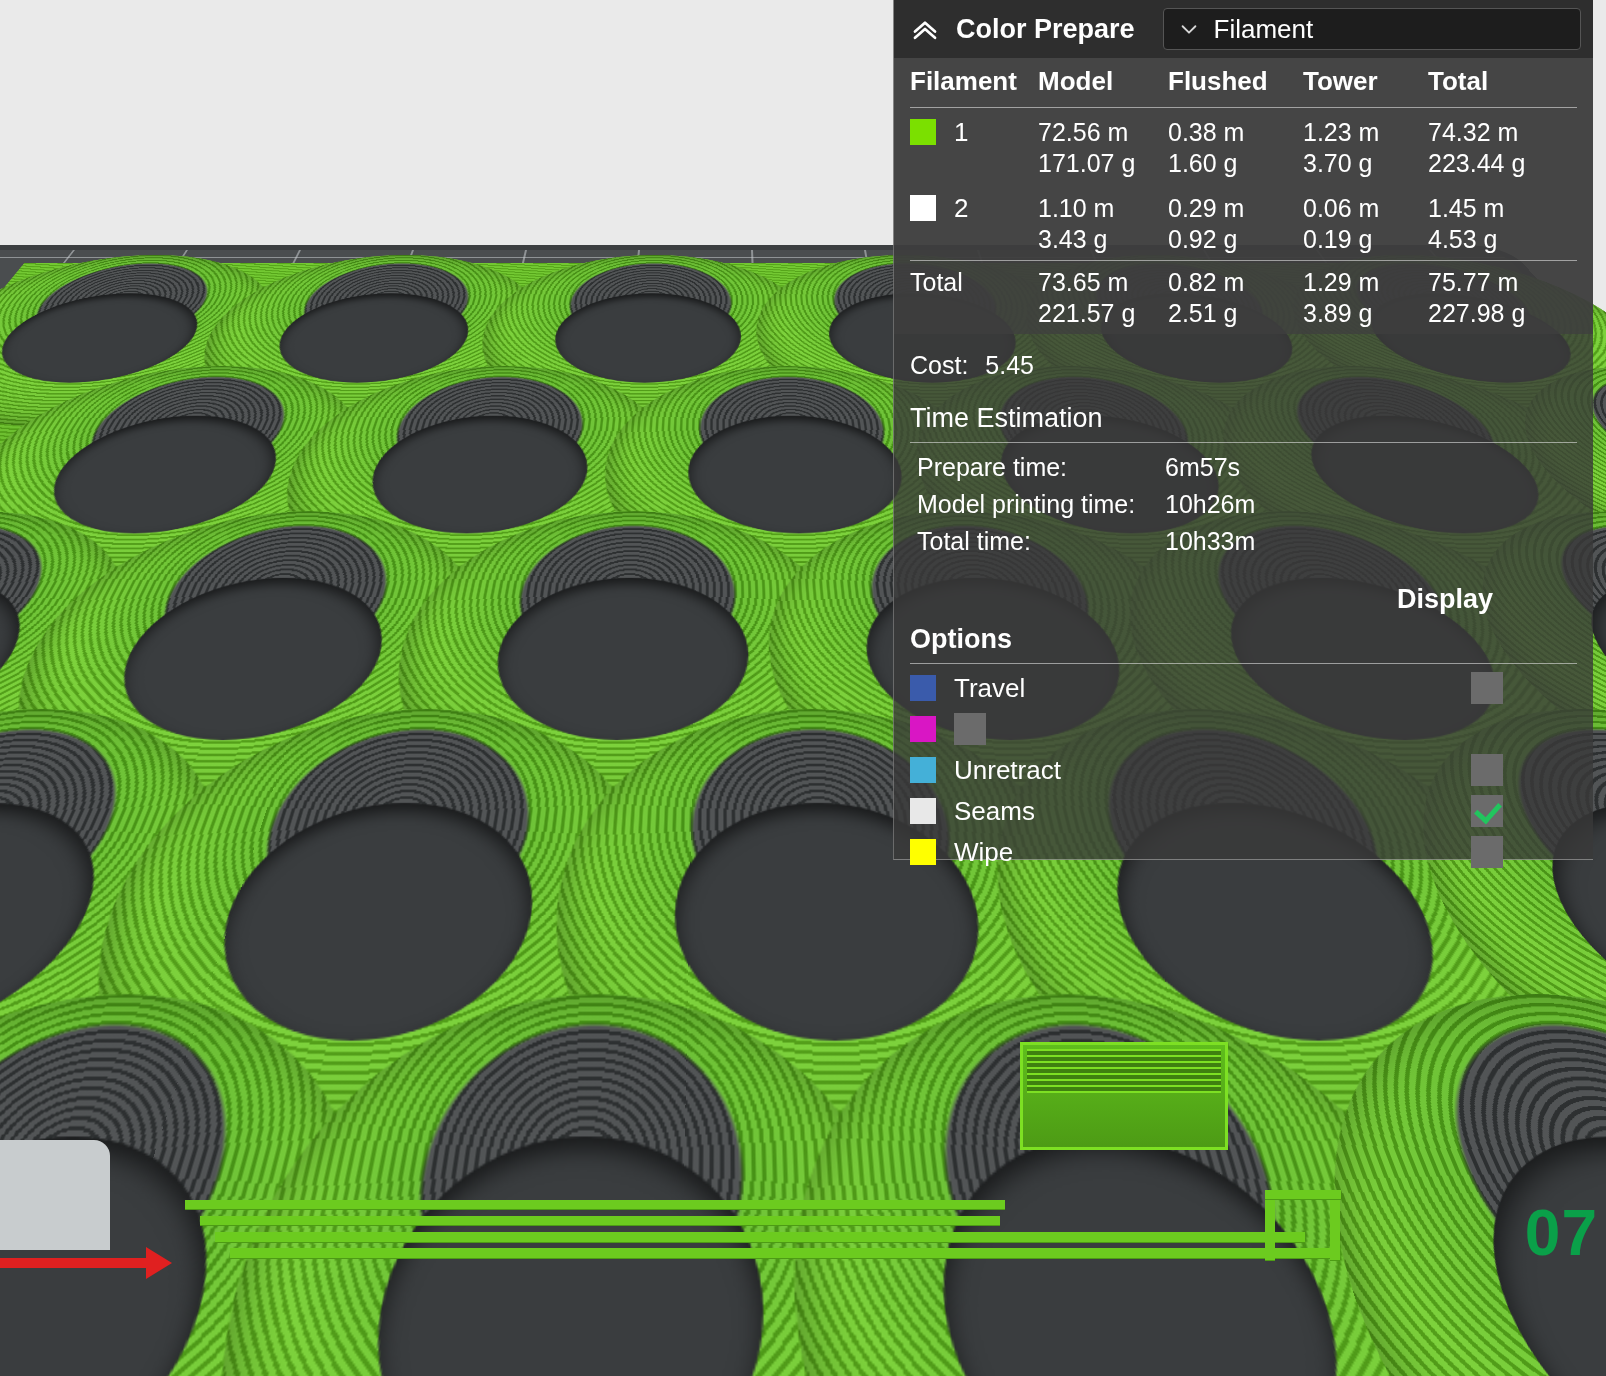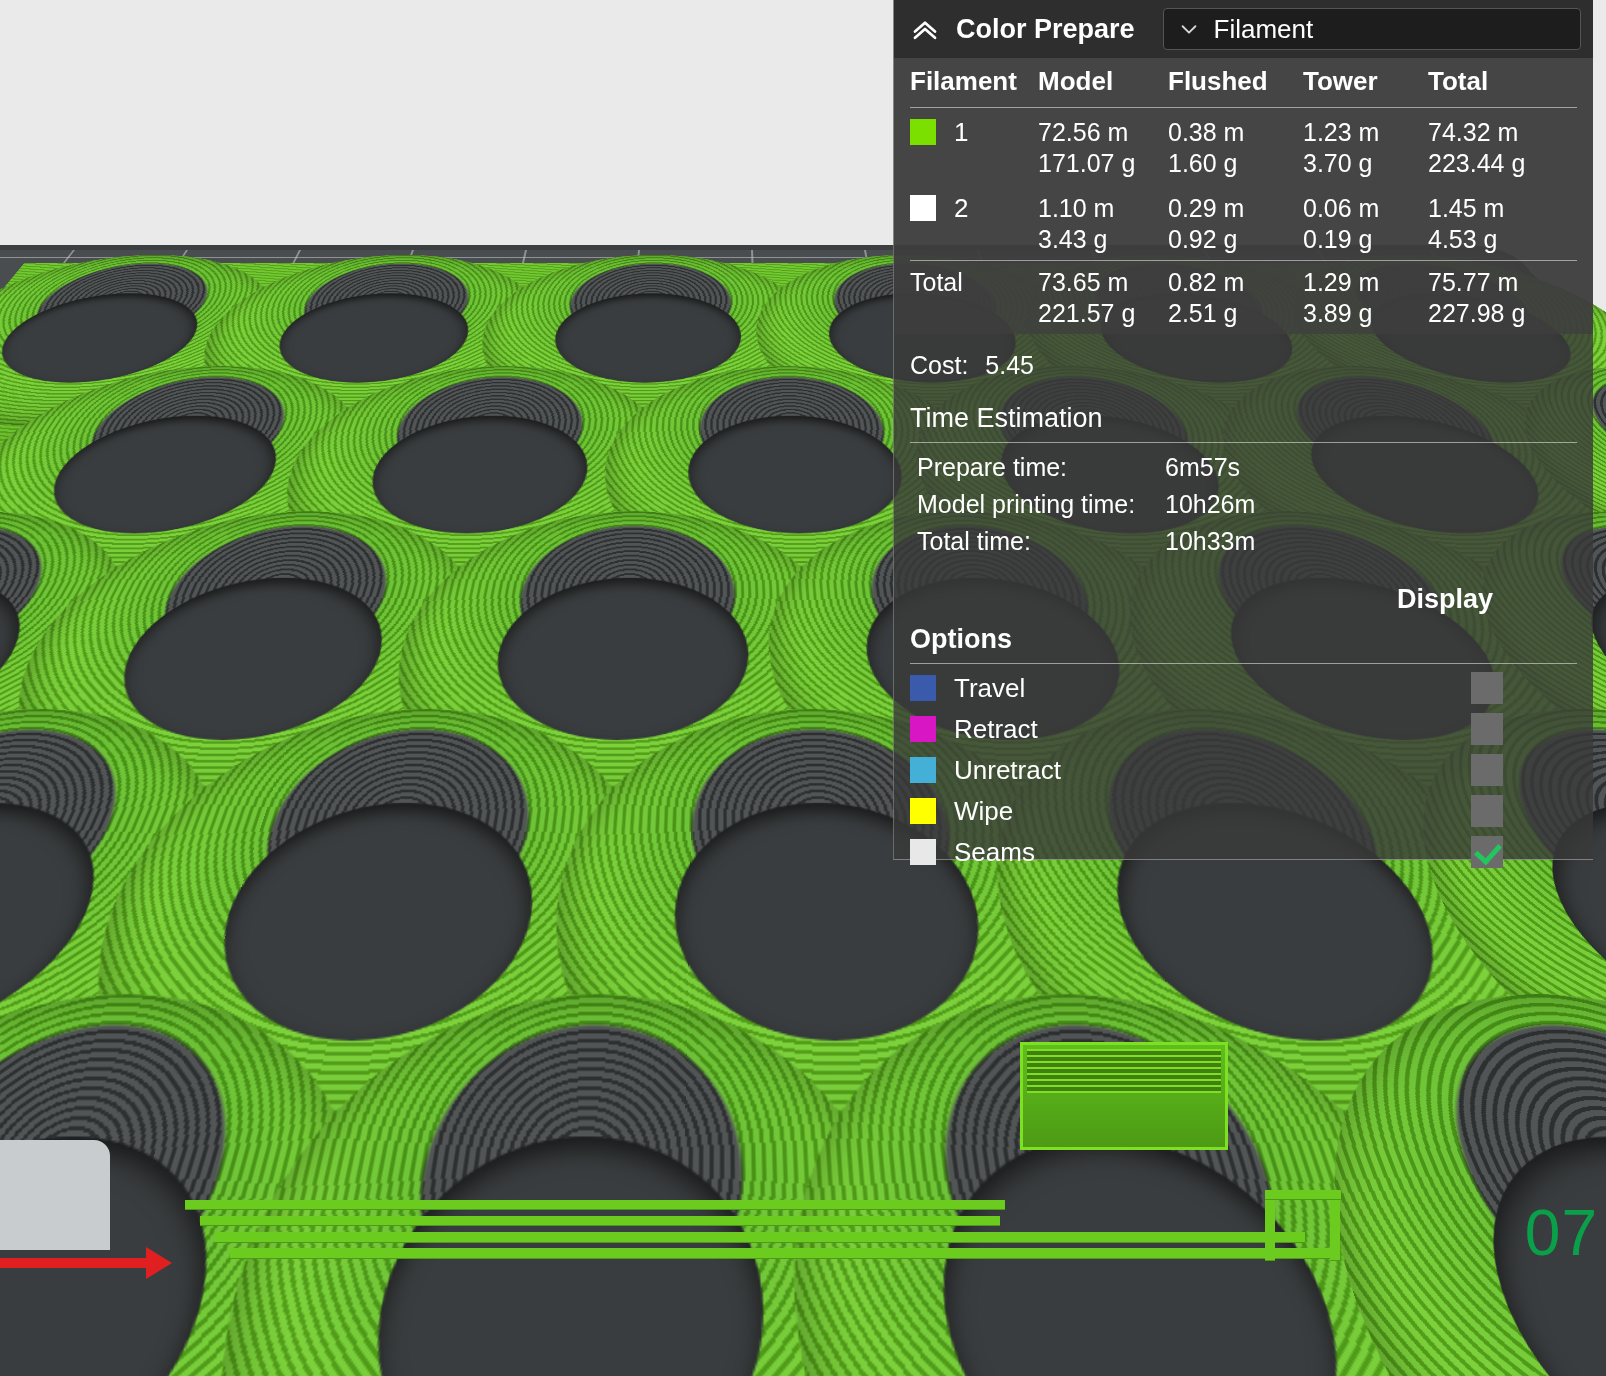--- a/index.html
+++ b/index.html
@@ -167,21 +167,21 @@
   }
   #corner-pad {
     position: absolute; left: -30px; top: 1140px;
     width: 140px; height: 110px;
     background: #c8ccce; border-radius: 0 16px 0 0; z-index: 5;
   }
 
   
   #layer-num {
     position: absolute; right: 8px; top: 1196px;
-    font-size: 64px; font-weight: normal;
+    font-size: 64px; font-weight: bold;
     color: #0aa049; letter-spacing: 1px;
     font-family: "Liberation Sans", sans-serif;
     z-index: 7;
   }
 
   
   #panel {
     position: absolute;
     left: 893px; top: 0;
     width: 700px; height: 860px;
@@ -495,34 +495,33 @@
     </div>
     <div class="hr" style="margin:0 16px;"></div>
     <div id="opt-rows">
         <div class="opt-row">
           <span class="opt-sw" style="background:#3A5BAB"></span>
           <span class="opt-label">Travel</span>
           <span class="opt-box"></span>
         </div>
         <div class="opt-row">
           <span class="opt-sw" style="background:#D916C4"></span>
-          <span class="opt-label">Retract</span>
           <span class="opt-box"></span>
         </div>
         <div class="opt-row">
           <span class="opt-sw" style="background:#44B0D8"></span>
           <span class="opt-label">Unretract</span>
           <span class="opt-box"></span>
         </div>
         <div class="opt-row">
+          <span class="opt-sw" style="background:#E8E8E8"></span>
+          <span class="opt-label">Seams</span>
+          <span class="opt-box checked"></span>
+        </div>
+        <div class="opt-row">
           <span class="opt-sw" style="background:#FFFF00"></span>
           <span class="opt-label">Wipe</span>
           <span class="opt-box"></span>
         </div>
-        <div class="opt-row">
-          <span class="opt-sw" style="background:#E8E8E8"></span>
-          <span class="opt-label">Seams</span>
-          <span class="opt-box checked"></span>
-        </div>
       </div>
   </div>
 
 </div>
 
 </body></html>

